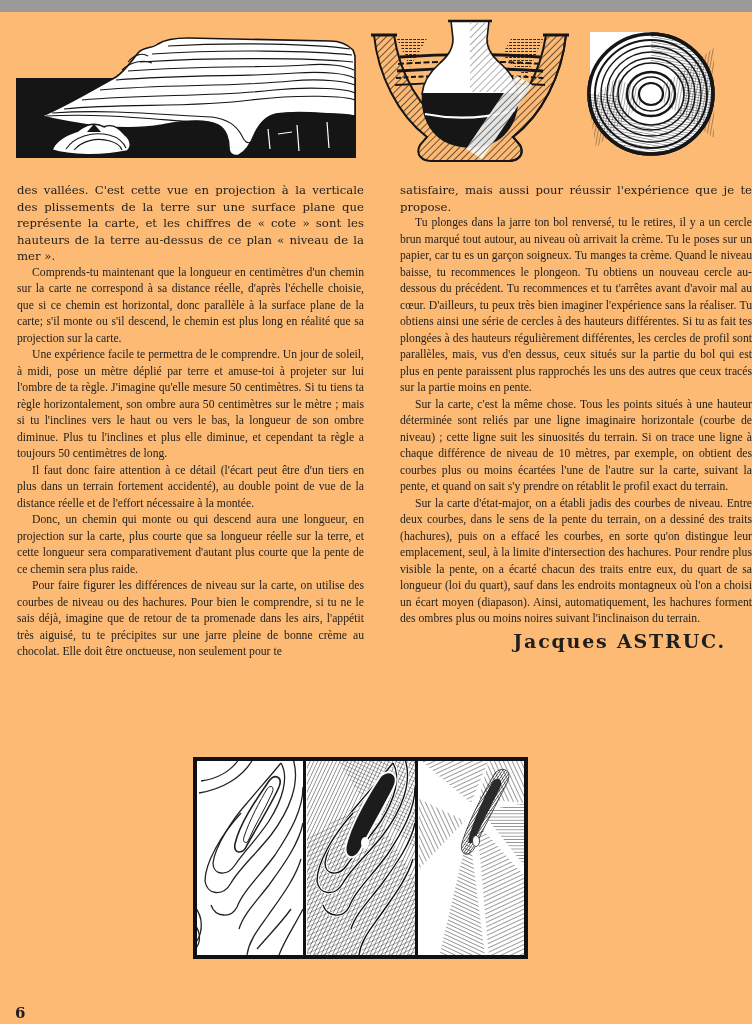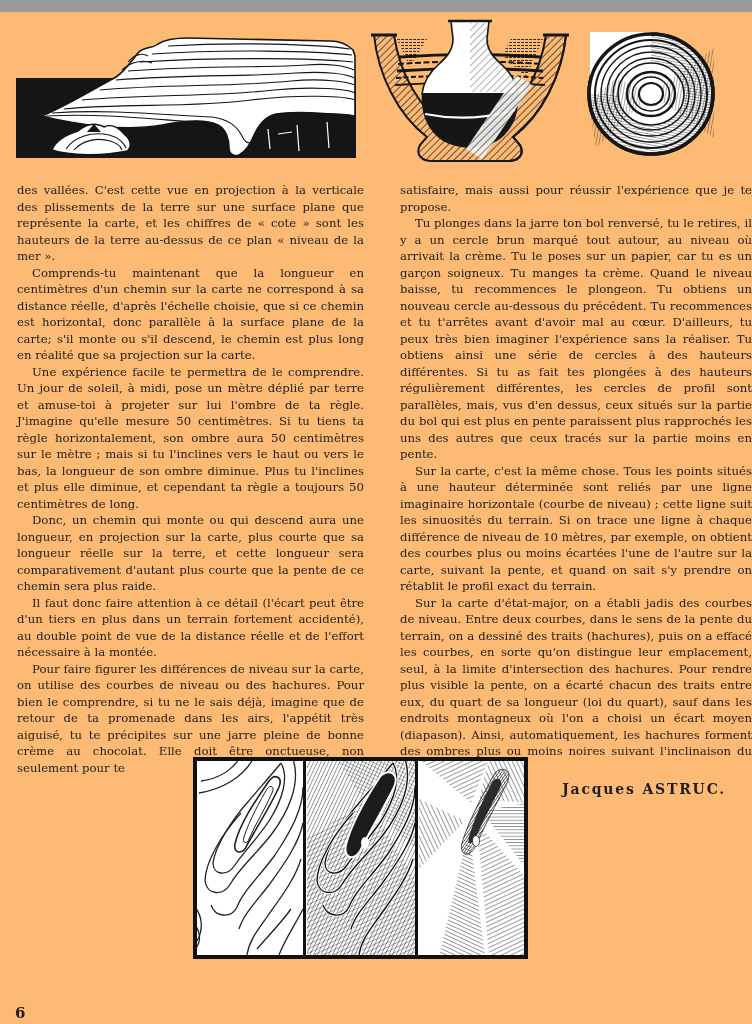--- a/index.html
+++ b/index.html
@@ -9,25 +9,25 @@
     font-family:"DejaVu Serif","Liberation Serif",serif;color:#1e1e1e;
   }
   svg{position:absolute;display:block;}
   #ill-terrain{left:16px;top:10px;}
   #ill-jar{left:370px;top:5px;}
   #ill-circles{left:586px;top:18px;}
   #ill-triptych{left:193px;top:745px;}
   .col{position:absolute;top:170px;font-size:11.7px;line-height:16.5px;
        text-align:justify;hyphens:auto;-webkit-hyphens:auto;}
   .col p{margin:0;padding:0;}
-  .col p.ind{text-indent:15px;}
+  .col p.ind{text-indent:15px;font-family:Liberation Serif, serif;}
   #col-left{left:17px;width:347px;}
   #col-right{left:400px;width:352px;}
   .sig{margin-top:5px;text-align:right;padding-right:26px;
-       font-weight:bold;font-size:14px;letter-spacing:1.8px;}
+       font-weight:bold;font-size:19px;letter-spacing:1.8px;}
   .pageno{position:absolute;left:15px;top:992px;font-weight:bold;font-size:15px;}
 </style>
 </head>
 <body>
 
 <div class="page">
 
   <svg id="ill-terrain" width="340" height="138" viewBox="0 0 340 138">
     <rect x="0" y="56" width="340" height="80" fill="#151515"></rect>
     <path fill="#ffffff" stroke="#151515" stroke-width="1.6" d="M26,94 C50,84 80,66 100,55 C110,48 116,38 122,31 C128,24 136,27 142,22 C148,18 158,16 172,16 L314,19 C324,19 332,23 337,28 L339,34 L339,94 C300,90 276,89 260,92 C250,94 244,101 239,111 C235,121 229,130 223,133 C218,135 213,132 213,126 C213,117 210,107 202,103 C188,96 166,99 146,103 C112,109 76,104 54,100 C42,98 32,96 26,94 Z"></path>
@@ -114,22 +114,22 @@
     <path fill="url(#c-fine2)" opacity="0.9" d="M65,64 L128,18 L128,108 Z"></path>
     <path fill="url(#c-fine2)" opacity="0.9" d="M65,64 L10,118 L2,72 L30,48 Z"></path>
     <ellipse cx="65" cy="64" rx="12" ry="11" fill="#ffffff" stroke="#161616" stroke-width="2.2"></ellipse>
     <path fill="url(#c-fine1)" d="M53,68 a12,11 0 0 0 24,3 a9,8 0 0 1 -24,-3 Z"></path>
   </svg>
 
   <div class="col" id="col-left">
     <p>des vallées. C'est cette vue en projection à la verticale des plissements de la terre sur une surface plane que représente la carte, et les chiffres de « cote » sont les hauteurs de la terre au-dessus de ce plan « niveau de la mer ».</p>
     <p class="ind">Comprends-tu maintenant que la longueur en centimètres d'un chemin sur la carte ne correspond à sa distance réelle, d'après l'échelle choisie, que si ce chemin est horizontal, donc parallèle à la surface plane de la carte; s'il monte ou s'il descend, le chemin est plus long en réalité que sa projection sur la carte.</p>
     <p class="ind">Une expérience facile te permettra de le comprendre. Un jour de soleil, à midi, pose un mètre déplié par terre et amuse-toi à projeter sur lui l'ombre de ta règle. J'imagine qu'elle mesure 50 centimètres. Si tu tiens ta règle horizontalement, son ombre aura 50 centimètres sur le mètre ; mais si tu l'inclines vers le haut ou vers le bas, la longueur de son ombre diminue. Plus tu l'inclines et plus elle diminue, et cependant ta règle a toujours 50 centimètres de long.</p>
+    <p class="ind">Il faut donc faire attention à ce détail (l'écart peut être d'un tiers en plus dans un terrain fortement accidenté), au double point de vue de la distance réelle et de l'effort nécessaire à la montée.</p>
     <p class="ind">Donc, un chemin qui monte ou qui descend aura une longueur, en projection sur la carte, plus courte que sa longueur réelle sur la terre, et cette longueur sera comparativement d'autant plus courte que la pente de ce chemin sera plus raide.</p>
-    <p class="ind">Il faut donc faire attention à ce détail (l'écart peut être d'un tiers en plus dans un terrain fortement accidenté), au double point de vue de la distance réelle et de l'effort nécessaire à la montée.</p>
     <p class="ind">Pour faire figurer les différences de niveau sur la carte, on utilise des courbes de niveau ou des hachures. Pour bien le comprendre, si tu ne le sais déjà, imagine que de retour de ta promenade dans les airs, l'appétit très aiguisé, tu te précipites sur une jarre pleine de bonne crème au chocolat. Elle doit être onctueuse, non seulement pour te</p>
   </div>
 
   <div class="col" id="col-right">
     <p>satisfaire, mais aussi pour réussir l'expérience que je te propose.</p>
     <p class="ind">Tu plonges dans la jarre ton bol renversé, tu le retires, il y a un cercle brun marqué tout autour, au niveau où arrivait la crème. Tu le poses sur un papier, car tu es un garçon soigneux. Tu manges ta crème. Quand le niveau baisse, tu recommences le plongeon. Tu obtiens un nouveau cercle au-dessous du précédent. Tu recommences et tu t'arrêtes avant d'avoir mal au cœur. D'ailleurs, tu peux très bien imaginer l'expérience sans la réaliser. Tu obtiens ainsi une série de cercles à des hauteurs différentes. Si tu as fait tes plongées à des hauteurs régulièrement différentes, les cercles de profil sont parallèles, mais, vus d'en dessus, ceux situés sur la partie du bol qui est plus en pente paraissent plus rapprochés les uns des autres que ceux tracés sur la partie moins en pente.</p>
     <p class="ind">Sur la carte, c'est la même chose. Tous les points situés à une hauteur déterminée sont reliés par une ligne imaginaire horizontale (courbe de niveau) ; cette ligne suit les sinuosités du terrain. Si on trace une ligne à chaque différence de niveau de 10 mètres, par exemple, on obtient des courbes plus ou moins écartées l'une de l'autre sur la carte, suivant la pente, et quand on sait s'y prendre on rétablit le profil exact du terrain.</p>
     <p class="ind">Sur la carte d'état-major, on a établi jadis des courbes de niveau. Entre deux courbes, dans le sens de la pente du terrain, on a dessiné des traits (hachures), puis on a effacé les courbes, en sorte qu'on distingue leur emplacement, seul, à la limite d'intersection des hachures. Pour rendre plus visible la pente, on a écarté chacun des traits entre eux, du quart de sa longueur (loi du quart), sauf dans les endroits montagneux où l'on a choisi un écart moyen (diapason). Ainsi, automatiquement, les hachures forment des ombres plus ou moins noires suivant l'inclinaison du terrain.</p>
     <div class="sig">Jacques ASTRUC.</div>
   </div>

